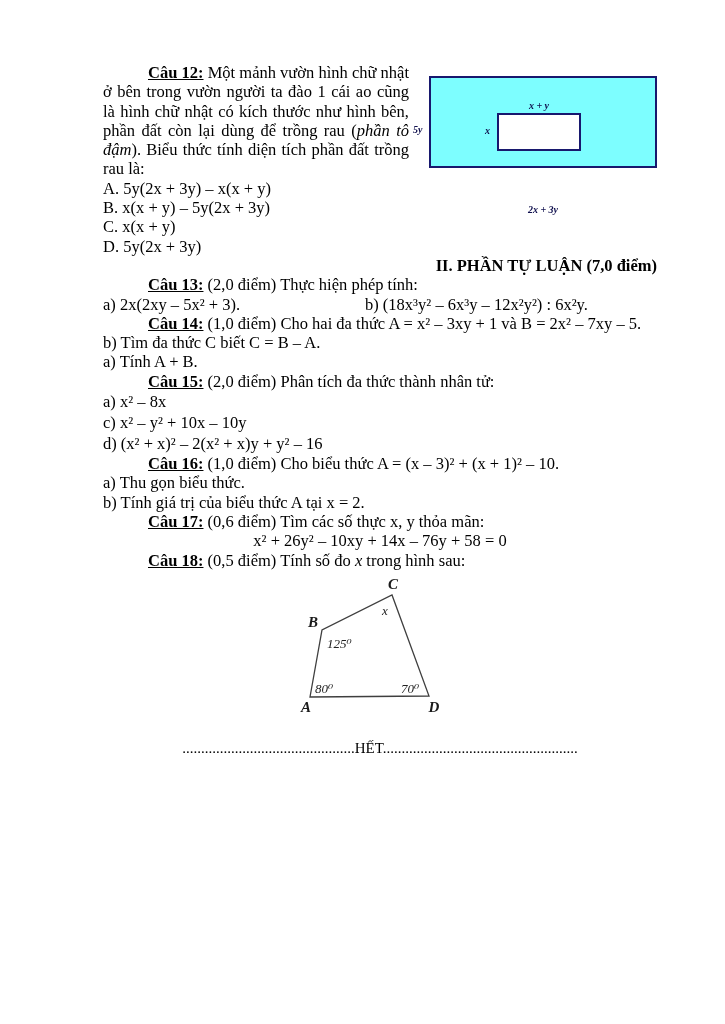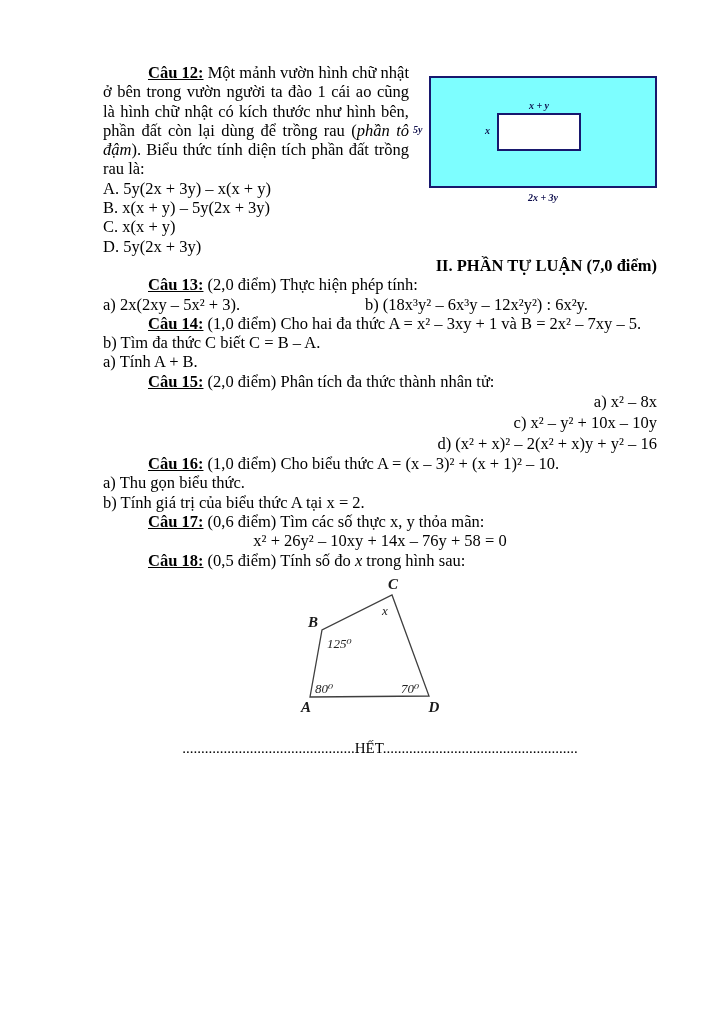--- a/index.html
+++ b/index.html
@@ -9,46 +9,46 @@
     background: #ffffff;
     font-family: "Liberation Serif", "DejaVu Serif", serif;
     color: #000000;
   }
   .page { position: relative; width: 725px; height: 1024px; background: #fff; overflow: hidden; }
   .content {
     position: absolute; left: 103px; top: 63px; width: 554px;
     font-size: 16.5px; line-height: 19.3px;
   }
   .line { min-height: 19.3px; }
-  .tall { line-height: 21px; min-height: 21px; text-align: right; }
+  .tall { line-height: 21px; min-height: 21px; }
   .qlabel { font-weight: bold; text-decoration: underline; margin-left: 45px; }
   .b { font-weight: bold; text-align: right; }
   .it { font-style: italic; }
   .j { text-align: justify; margin: 0; }
   .center { text-align: center; }
   .cell-a { display: inline-block; width: 262px; }
 
   
   .fig1 { float: right; width: 244px; height: 148px; position: relative; margin: 3px 0 0 4px; }
   .fig1 .outer {
-    position: absolute; left: 16px; top: 10px; width: 228px; height: 112px;
+    position: absolute; left: 16px; top: 10px; width: 228px; height: 92px;
     border: 2px solid #18186e; background: #7dfeff;
   }
   .fig1 .inner {
     position: absolute; left: 66px; top: 35px; width: 84px; height: 38px;
     border: 2px solid #18186e; background: #ffffff;
   }
   .figlbl {
     position: absolute; font-size: 10px; font-style: italic; font-weight: bold;
     color: #10104e; line-height: 11px; white-space: nowrap;
   }
   .lbl-xy   { left: 64px; top: 22px; width: 88px; text-align: center; }
   .lbl-x    { left: 54px; top: 47px; }
   .lbl-5y   { left: 0px;  top: 58px; }
-  .lbl-2x3y { left: 16px; top: 126px; width: 228px; text-align: center; }
+  .lbl-2x3y { left: 16px; top: 138px; width: 228px; text-align: center; }
 
   
   .fig2 { margin: 5px 0 0 182px; width: 170px; height: 152px; }
   .fig2 svg { display: block; }
   .vtx { font-family: "Liberation Serif", "DejaVu Serif", serif; font-style: italic; font-weight: bold; font-size: 15px; fill: #1a1a1a; }
   .ang { font-family: "Liberation Serif", "DejaVu Serif", serif; font-style: italic; font-size: 13px; fill: #222222; }
 
   .footer-line { text-align: center; margin-top: 12px; font-size: 15px; white-space: nowrap; }
 </style>
 </head>

